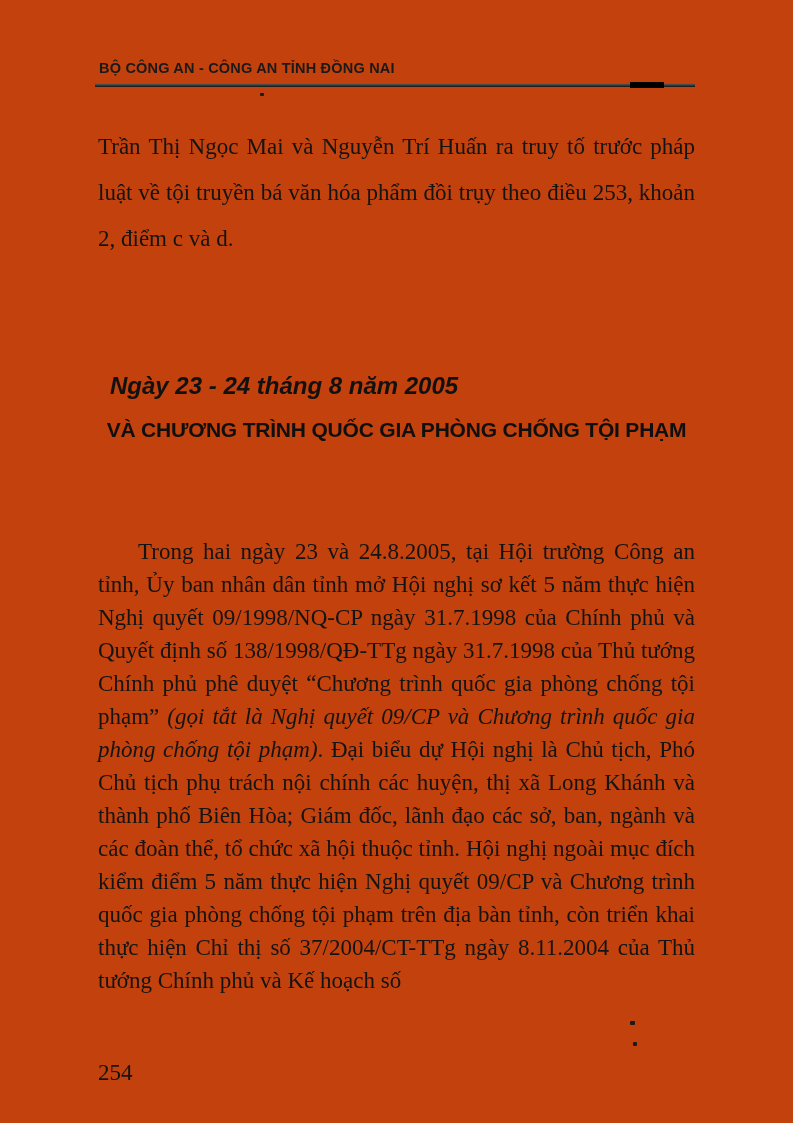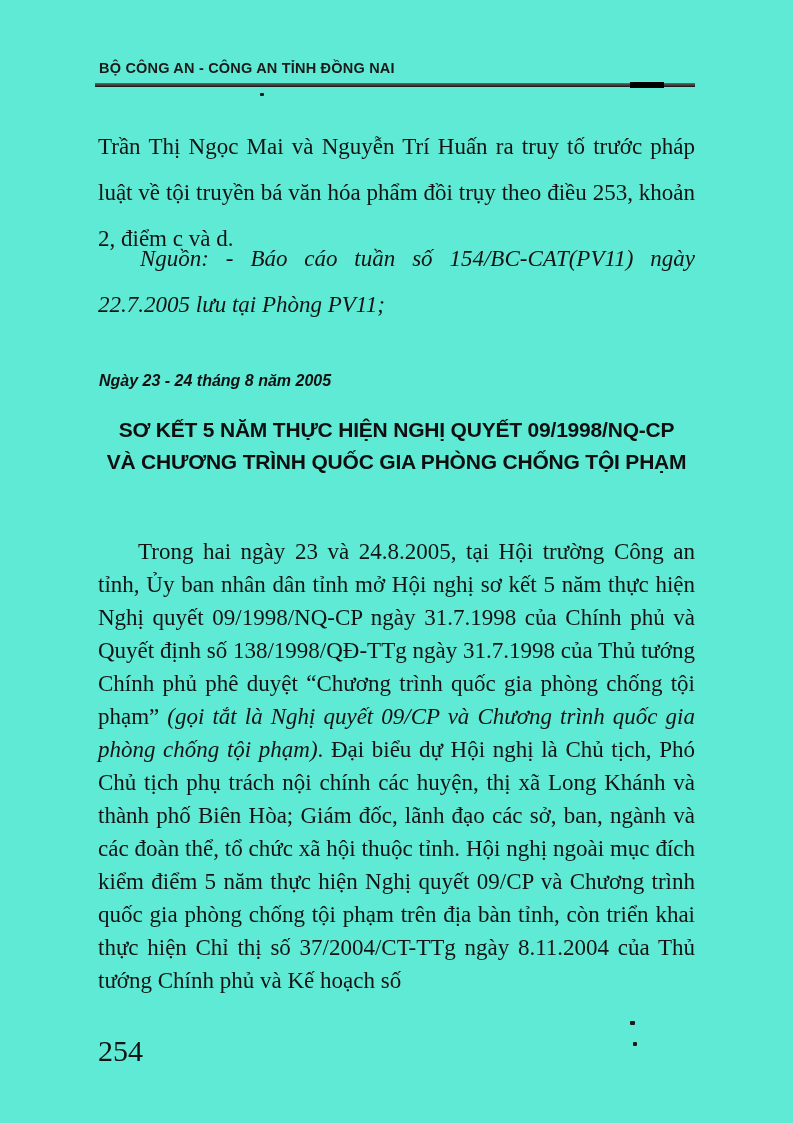--- a/index.html
+++ b/index.html
@@ -1,21 +1,21 @@
 <!DOCTYPE html>
 <html lang="vi"><head>
 <meta charset="utf-8">
 <style>
   html, body { margin: 0; padding: 0; background: #e8e8e8; }
   .page {
     position: relative;
     width: 793px;
     height: 1123px;
     margin: 0 auto;
-    background: #5eead4;
+    background: #c2410c;
     color: #151515;
     font-family: "Liberation Serif", serif;
     overflow: hidden;
   }
   
   .running-header {
     position: absolute;
     top: 60px; left: 99px;
     font-family: "Liberation Sans", sans-serif;
     font-weight: 700;
@@ -45,46 +45,46 @@
     line-height: 46px;
     text-align: justify;
     text-justify: inter-word;
     color: #141414;
   }
   .para-continuation { top: 101px; }
   .source-1 { top: 213px; font-style: italic; text-indent: 42px; }
   .source-2 { top: 287px; font-style: italic; text-indent: 42px; }
   .date-heading {
     position: absolute;
-    top: 372px; left: 99px;
+    top: 372px; left: 110px;
     font-family: "Liberation Sans", sans-serif;
     font-weight: 700;
     font-style: italic;
-    font-size: 16px;
+    font-size: 24px;
     color: #111;
     white-space: nowrap;
   }
   .entry-title {
     position: absolute;
     top: 414px; left: 98px;
     width: 597px;
     font-family: "Liberation Sans", sans-serif;
     font-weight: 700;
     font-size: 21px;
     line-height: 32px;
     letter-spacing: -0.2px;
     text-align: center;
     color: #0f0f0f;
   }
   .main-para { top: 512px; line-height: 33px; text-indent: 40px; }
   .main-para .aside { font-style: italic; }
   .page-number {
     position: absolute;
-    top: 1034px; left: 98px;
-    font-size: 30px;
+    top: 1060px; left: 98px;
+    font-size: 23px;
     color: #141414;
   }
   
   .speck {
     position: absolute;
     background: #1b1b1b;
     border-radius: 1px;
   }
   .speck-a { top: 93px;  left: 260px; width: 4px; height: 3px; }
   .speck-b { top: 1021px; left: 630px; width: 5px; height: 4px; }
@@ -94,27 +94,25 @@
 <body>
 
 <div class="page">
 
   <div class="running-header">BỘ CÔNG AN - CÔNG AN TỈNH ĐỒNG NAI</div>
   <div class="header-rule"></div>
   <div class="header-rule-bold"></div>
 
   <p class="body-text para-continuation">Trần Thị Ngọc Mai và Nguyễn Trí Huấn ra truy tố trước pháp luật về tội truyền bá văn hóa phẩm đồi trụy theo điều 253, khoản 2, điểm c và d.</p>
 
-  <p class="body-text source-1">Nguồn: - Báo cáo tuần số 154/BC-CAT(PV11) ngày 22.7.2005 lưu tại Phòng PV11;</p>
 
 
   <div class="date-heading">Ngày 23 - 24 tháng 8 năm 2005</div>
 
   <div class="entry-title">
-    <div>SƠ KẾT 5 NĂM THỰC HIỆN NGHỊ QUYẾT 09/1998/NQ-CP</div>
     <div>VÀ CHƯƠNG TRÌNH QUỐC GIA PHÒNG CHỐNG TỘI PHẠM</div>
   </div>
 
   <p class="body-text main-para"><span>Trong hai ngày 23 và 24.8.2005, tại Hội trường Công an tỉnh, Ủy ban nhân dân tỉnh mở Hội nghị sơ kết 5 năm thực hiện Nghị quyết 09/1998/NQ-CP ngày 31.7.1998 của Chính phủ và Quyết định số 138/1998/QĐ-TTg ngày 31.7.1998 của Thủ tướng Chính phủ phê duyệt “Chương trình quốc gia phòng chống tội phạm” </span><span class="aside">(gọi tắt là Nghị quyết 09/CP và Chương trình quốc gia phòng chống tội phạm)</span><span>. Đại biểu dự Hội nghị là Chủ tịch, Phó Chủ tịch phụ trách nội chính các huyện, thị xã Long Khánh và thành phố Biên Hòa; Giám đốc, lãnh đạo các sở, ban, ngành và các đoàn thể, tổ chức xã hội thuộc tỉnh. Hội nghị ngoài mục đích kiểm điểm 5 năm thực hiện Nghị quyết 09/CP và Chương trình quốc gia phòng chống tội phạm trên địa bàn tỉnh, còn triển khai thực hiện Chỉ thị số 37/2004/CT-TTg ngày 8.11.2004 của Thủ tướng Chính phủ và Kế hoạch số</span></p>
 
   <div class="page-number">254</div>
 
   <div class="speck speck-a"></div>
   <div class="speck speck-b"></div>
   <div class="speck speck-c"></div>

